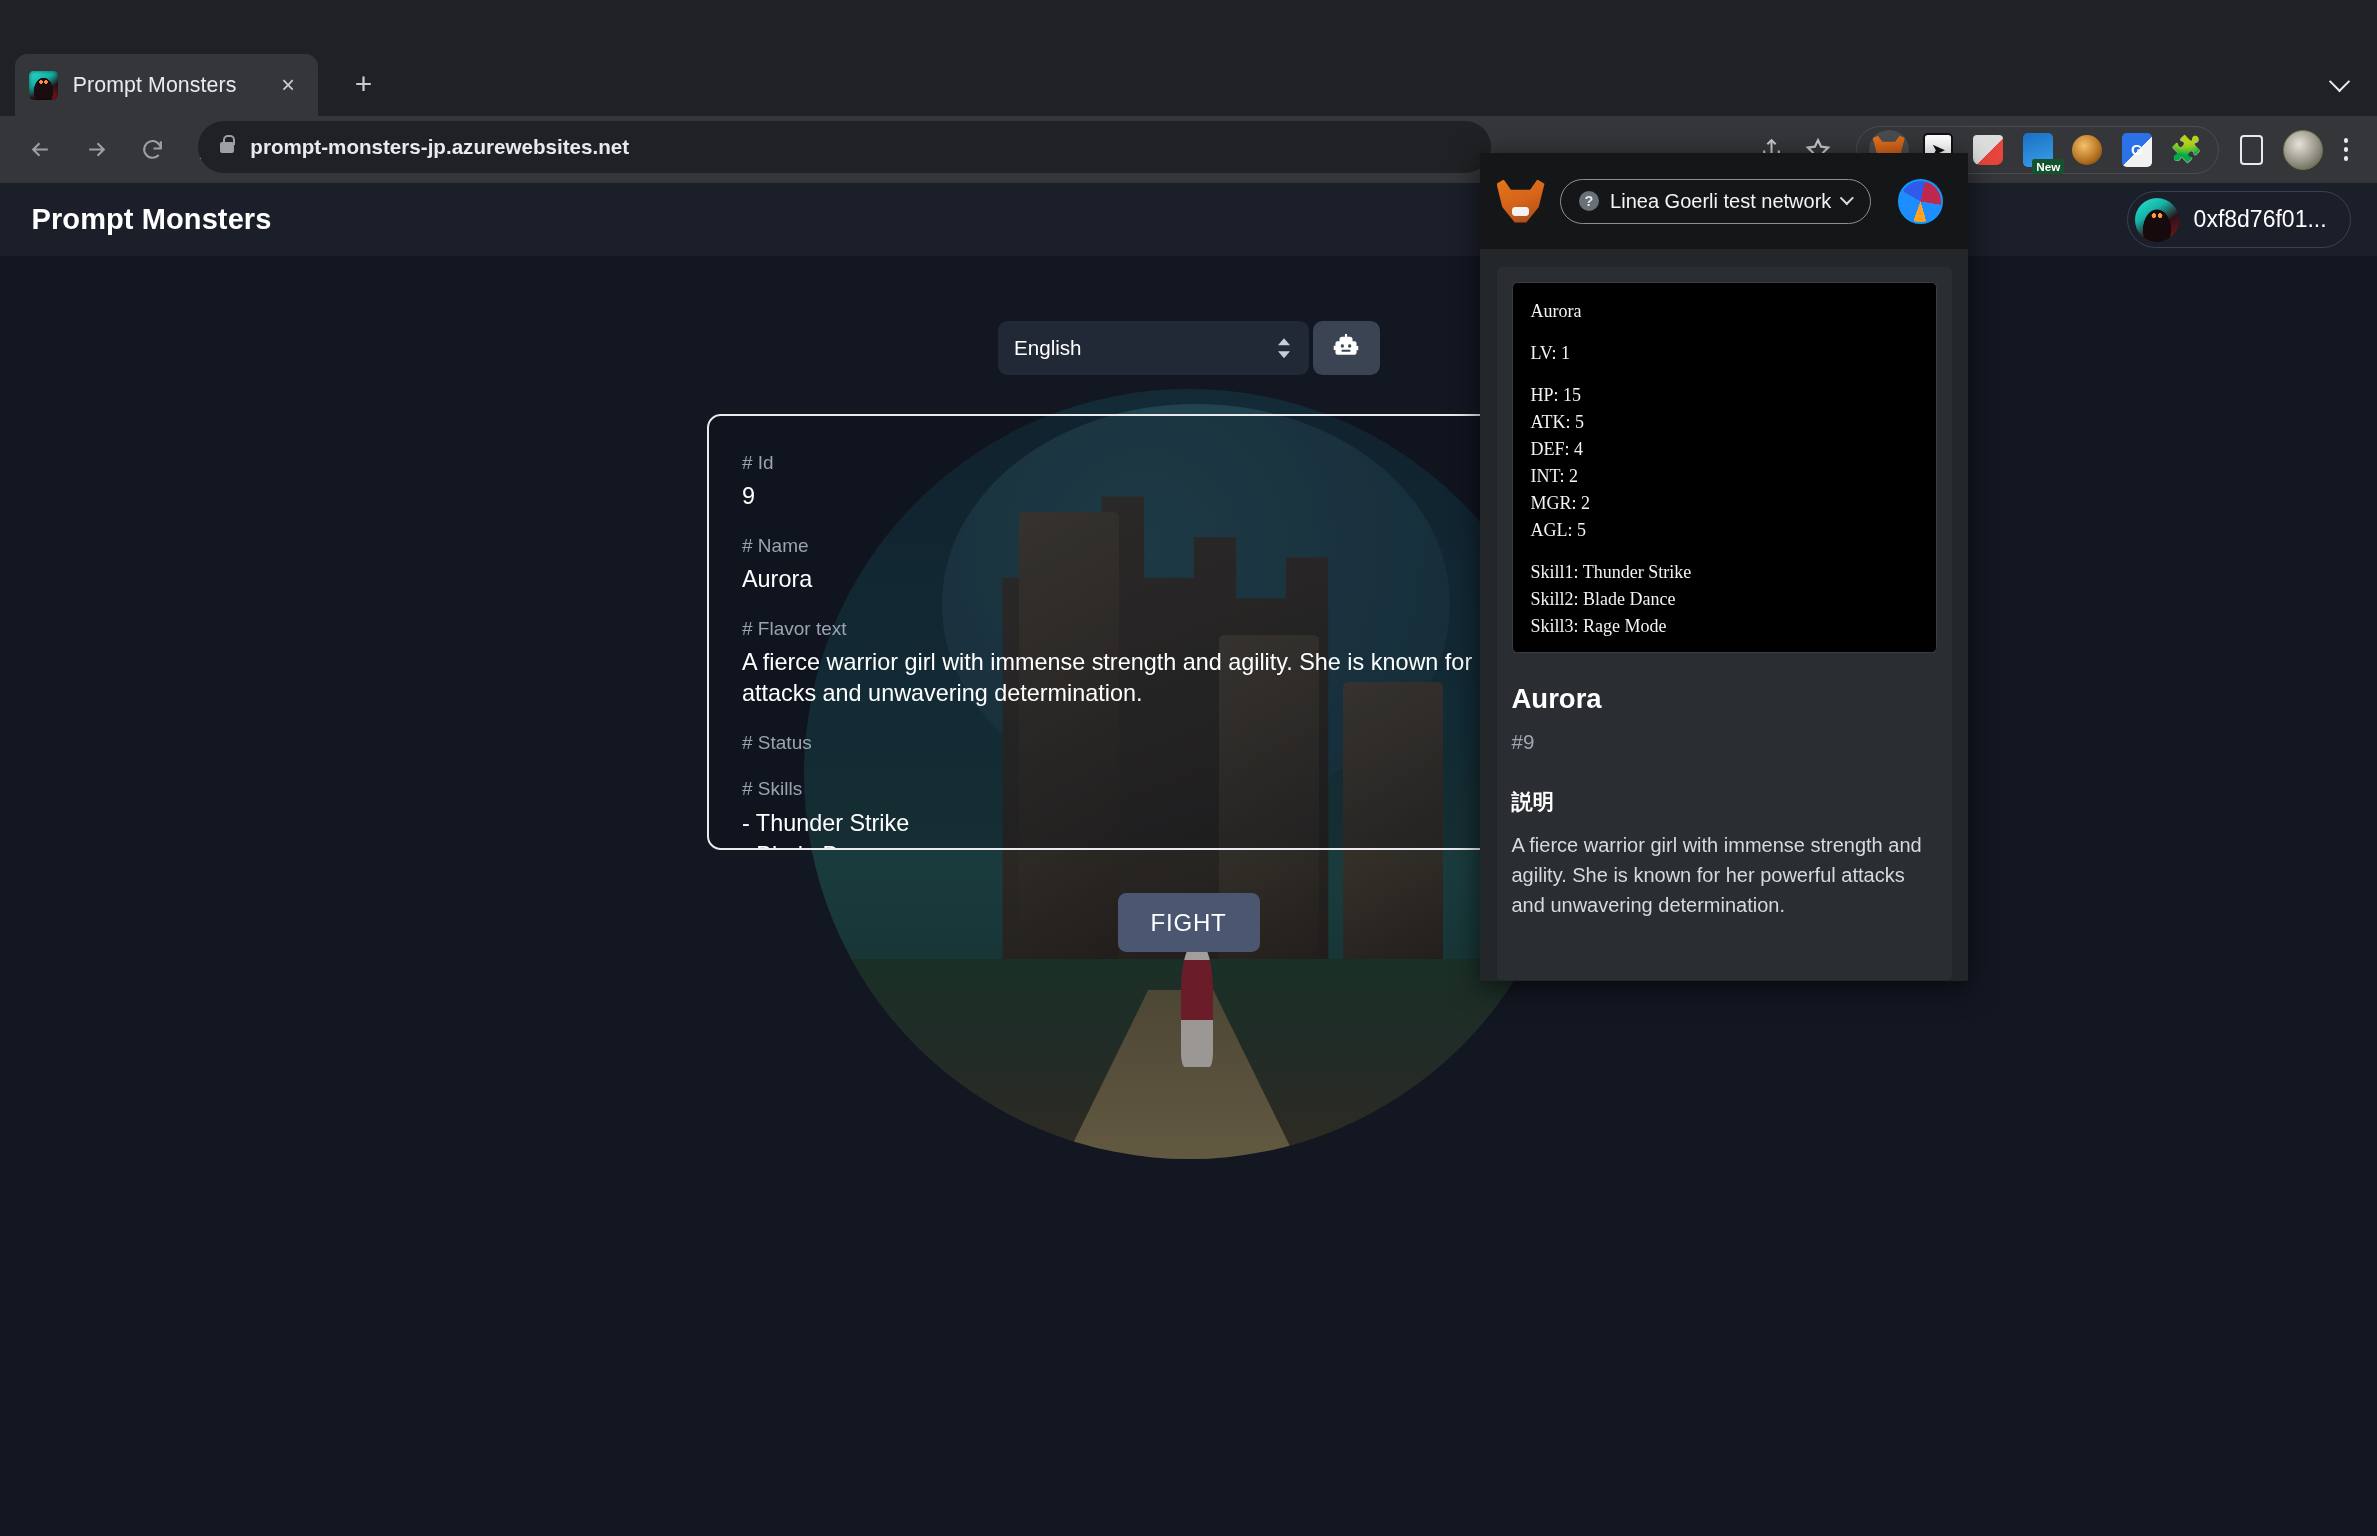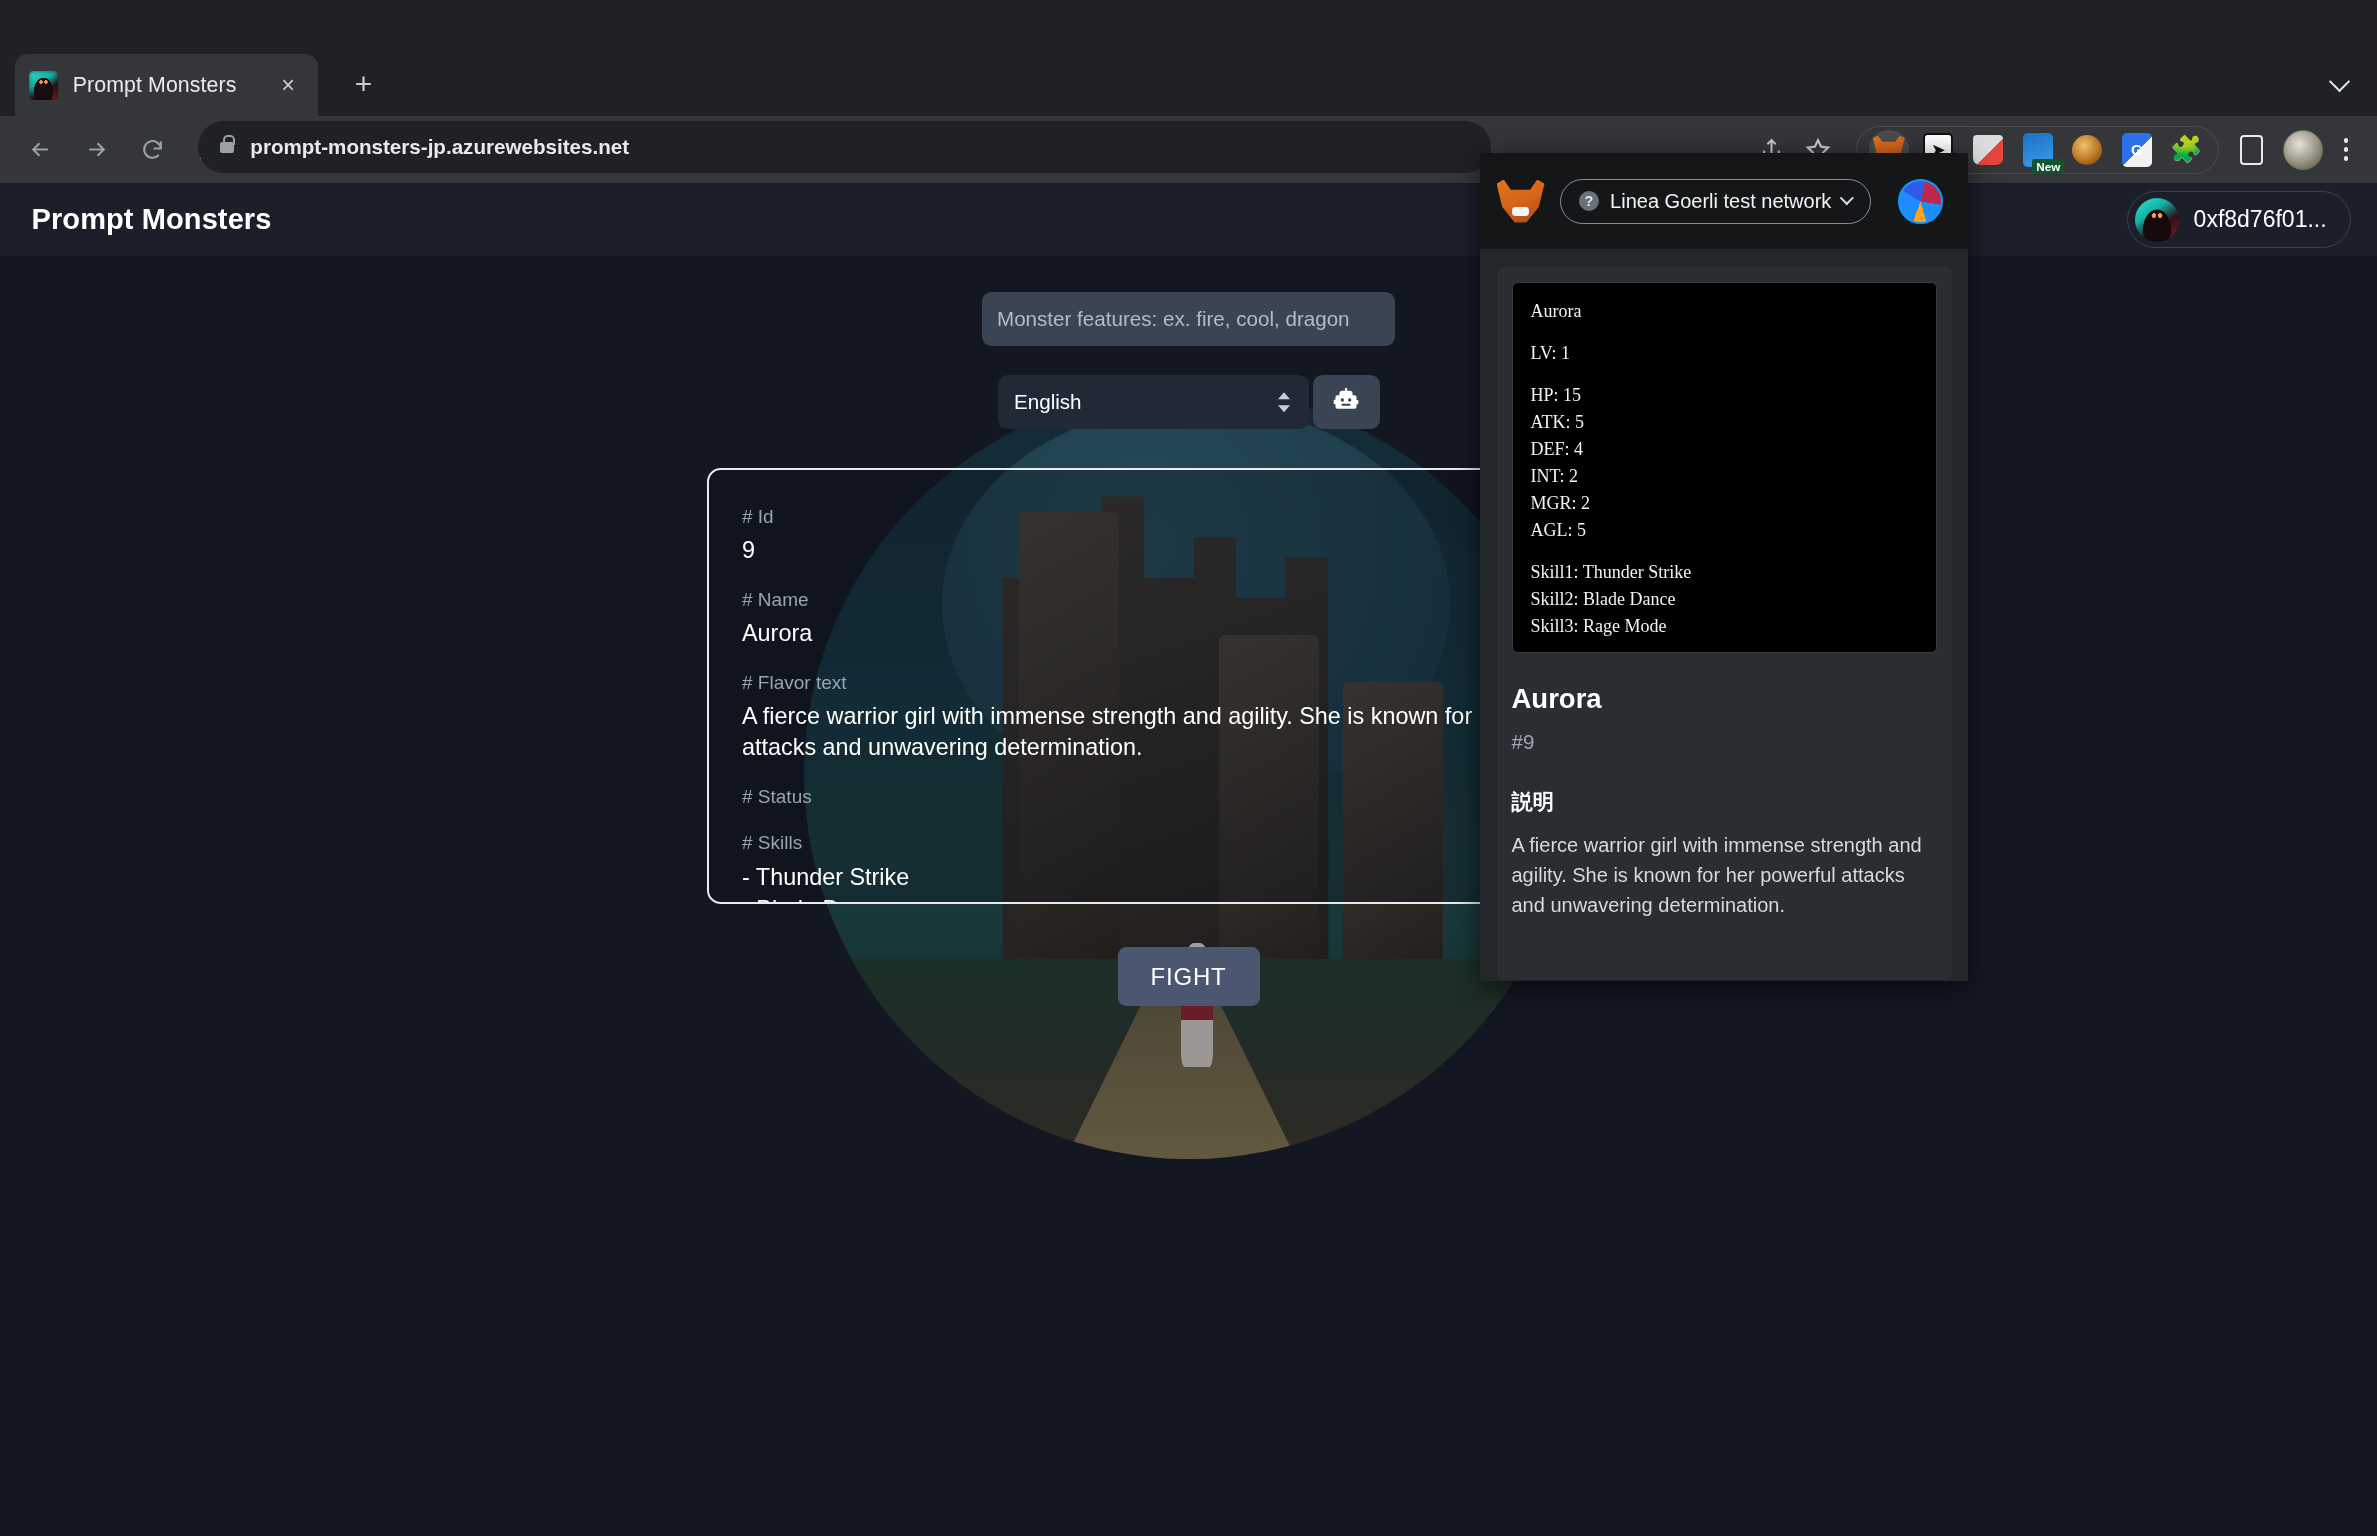--- a/index.html
+++ b/index.html
@@ -385,21 +385,20 @@
     <div class="site-header">
       <div class="site-title">Prompt Monsters</div>
       <div class="acct-pill">
         <span class="acct-avatar"></span>
         <span class="acct-addr">0xf8d76f01...</span>
       </div>
     </div>
 
     <div class="main">
 
-      <input class="prompt-input" value="" placeholder="Monster features: ex. fire, cool, dragon" style="">
 
       <div class="row-lang">
         <div class="lang-select">
           <span>English</span>
           <span class="caret">
               <i class="up"></i>
               <i class="dn"></i>
             </span>
         </div>
         <button class="gen-btn">

